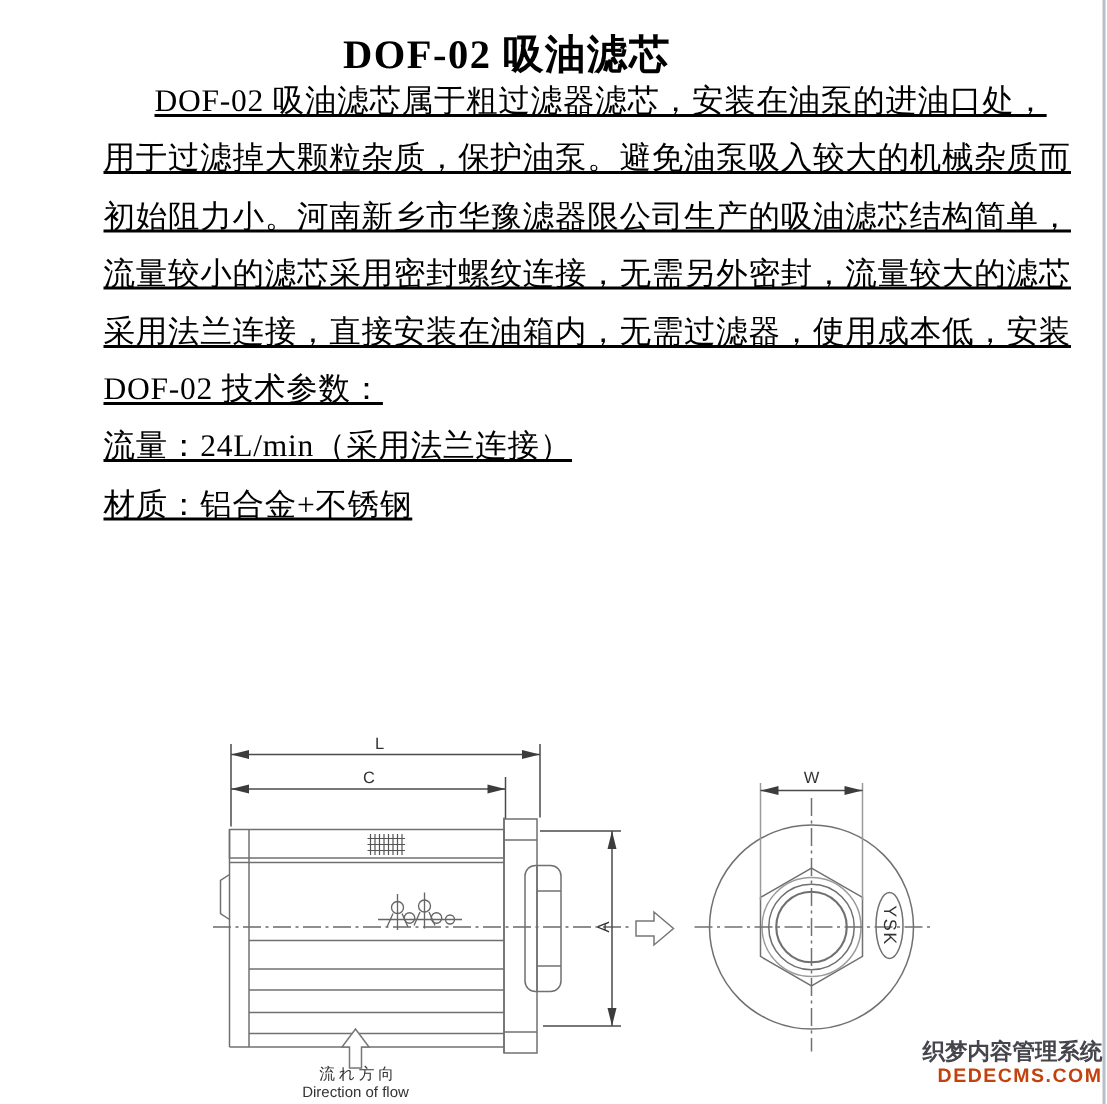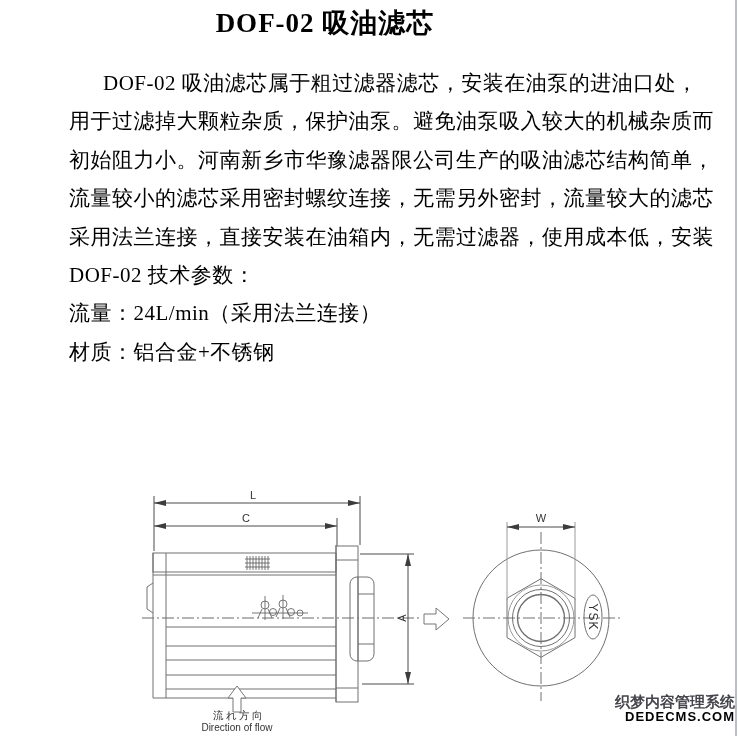--- a/index.html
+++ b/index.html
@@ -2,43 +2,43 @@
 <html><head>
 <meta charset="utf-8">
 <style>
   html,body{margin:0;padding:0;}
   body{
     width:738px;height:736px;position:relative;background:#ffffff;overflow:hidden;
     font-family:"Liberation Serif","DejaVu Serif",serif;color:#000;
   }
   .page-edge{position:absolute;top:0;left:735px;width:2px;height:736px;background:#b9bfc6;}
   .doc-title{
-    position:absolute;top:5px;left:0;width:650px;margin:0;text-align:center;
+    position:absolute;top:5px;left:0;width:650px;margin:13px;text-align:center;
     font-size:27px;font-weight:bold;letter-spacing:1px;
   }
   .text-block{
-    position:absolute;top:64px;left:69px;width:594px;
-    font-size:21px;line-height:38.4px;letter-spacing:0.5px;
+    position:absolute;top:48px;left:69px;width:594px;
+    font-size:21px;line-height:38.4px;letter-spacing:0.5px;text-decoration:underline;
   }
   .tline{height:38.4px;white-space:nowrap;}
   .tline.indent{padding-left:34px;}
   svg.drawing{position:absolute;top:488px;left:0;}
   svg.drawing text{font-family:"Liberation Sans","DejaVu Sans",sans-serif;fill:#333;}
   .dimtext{font-size:11px;}
   .flow-jp{font-size:10.5px;letter-spacing:2.5px;}
   .flow-en{font-size:10px;}
   .ysk-text{font-size:12px;letter-spacing:1px;fill:#555;}
   .watermark{
     position:absolute;top:694px;left:0;right:3px;text-align:right;
     font-family:"Liberation Sans","DejaVu Sans",sans-serif;font-weight:bold;line-height:1.05;
     text-shadow:-1px -1px 0 #fff,1px -1px 0 #fff,-1px 1px 0 #fff,1px 1px 0 #fff,0 0 3px #fff;
     margin-left:23px;
   }
   .wm-cn{font-size:15px;color:#45454c;}
-  .wm-en{font-size:13px;color:#000000;letter-spacing:1px;text-align:right;}
+  .wm-en{font-size:13px;color:#c2410c;letter-spacing:1px;text-align:right;}
 </style>
 </head>
 <body>
 
 <div>
 
   <h1 class="doc-title">DOF-02 吸油滤芯</h1>
 
   <div class="text-block">
     <div class="tline indent">DOF-02 吸油滤芯属于粗过滤器滤芯，安装在油泵的进油口处，</div>

